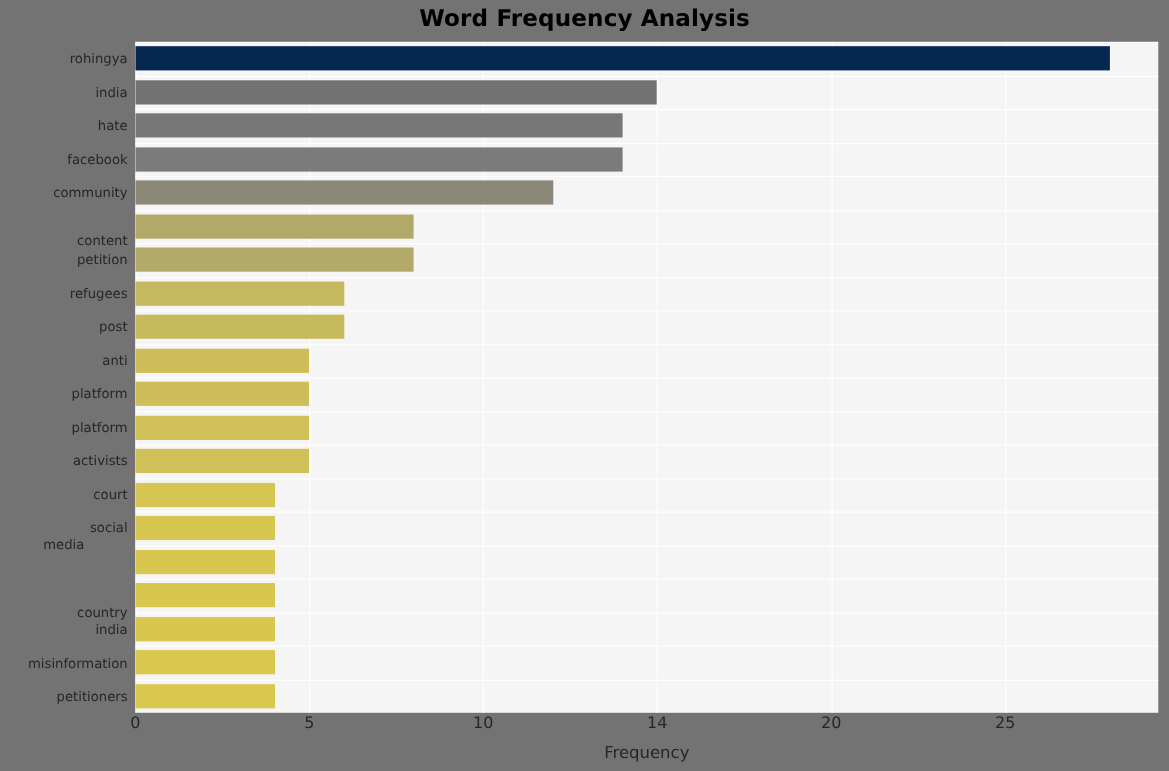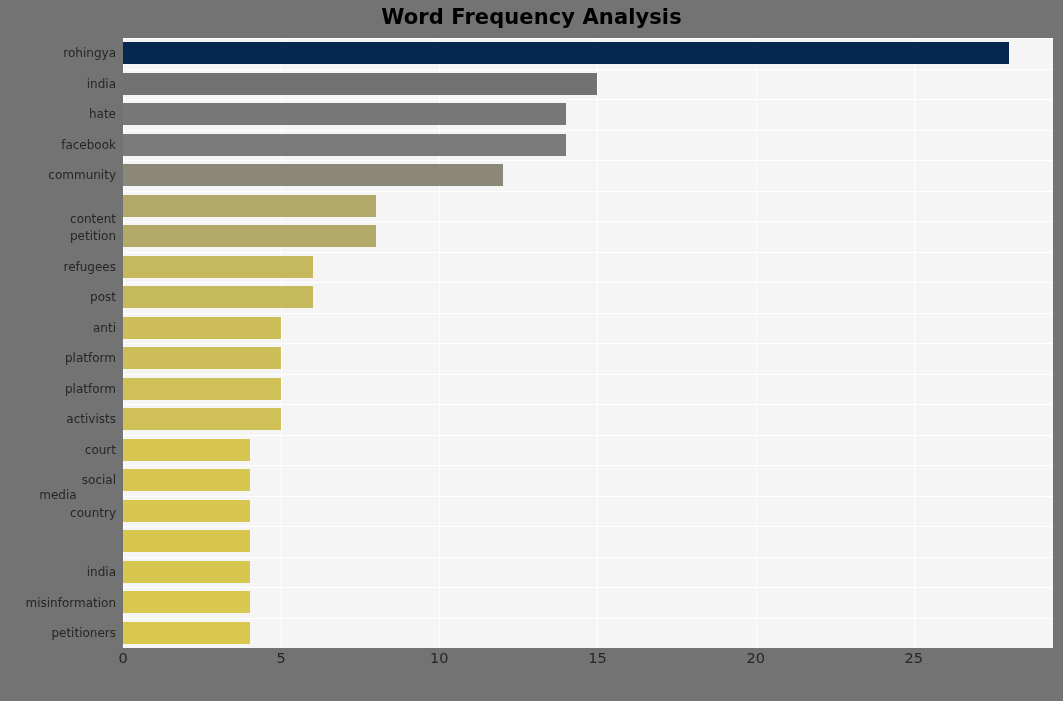--- a/index.html
+++ b/index.html
@@ -187,29 +187,30 @@
       <div class="y-tick-label" style="top: 191.25px;">petition</div>
       <div class="y-tick-label" style="top: 222px;">refugees</div>
       <div class="y-tick-label" style="top: 252.25px;">post</div>
       <div class="y-tick-label" style="top: 282.75px;">anti</div>
       <div class="y-tick-label" style="top: 313.25px;">platform</div>
       <div class="y-tick-label" style="top: 343.75px;">platform</div>
       <div class="y-tick-label" style="top: 374.25px;">activists</div>
       <div class="y-tick-label" style="top: 404.75px;">court</div>
       <div class="y-tick-label" style="top: 435.25px;">social</div>
       <div class="y-tick-label" style="top: 450px; text-align: center;">media</div>
-      <div class="y-tick-label" style="top: 468px;">country</div>
+      <div class="y-tick-label" style="top: 512px;">country</div>
       <div class="y-tick-label" style="top: 526.75px;">india</div>
       <div class="y-tick-label" style="top: 558px;">misinformation</div>
       <div class="y-tick-label" style="top: 587.75px;">petitioners</div>
     </div>
 
   <div id="x-axis-labels">
       <div class="x-tick-label" style="left: 123px;">0</div>
       <div class="x-tick-label" style="left: 281.163px;">5</div>
       <div class="x-tick-label" style="left: 439.327px; text-align: center;">10</div>
-      <div class="x-tick-label" style="left: 597.49px;">15</div>
+      <div class="x-tick-label" style="left: 597.49px;">14</div>
       <div class="x-tick-label" style="left: 755.653px;">20</div>
       <div class="x-tick-label" style="left: 913.816px;">25</div>
     </div>
 
+  <div id="x-axis-title">Frequency</div>
 
 </div>
 
 </body></html>

